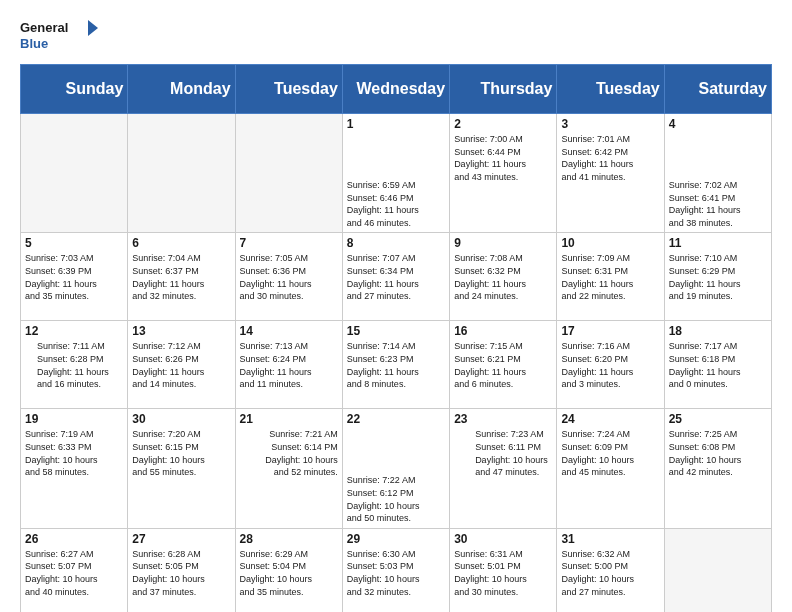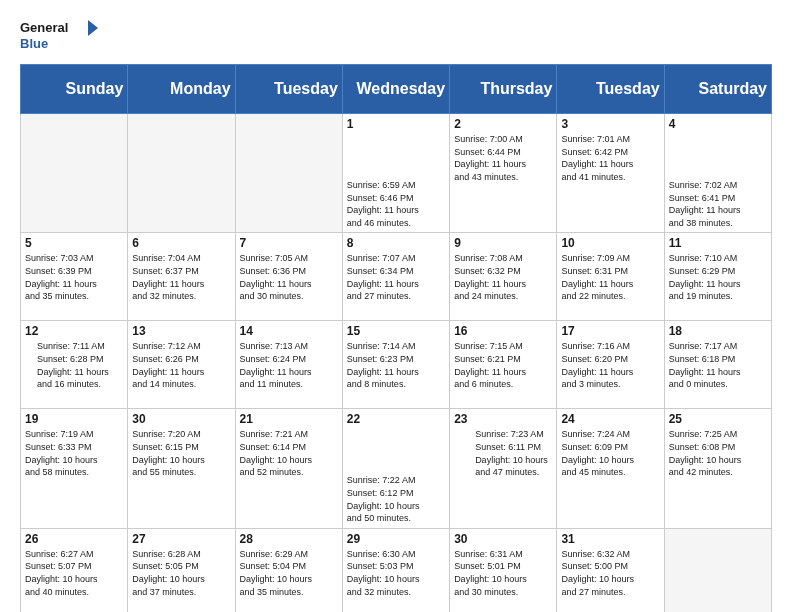--- a/index.html
+++ b/index.html
@@ -263,21 +263,21 @@
           </td>
           <td>
             <span class="day-num">30</span>
             <div class="day-info" style="white-space: pre-line;">Sunrise: 7:20 AM
 Sunset: 6:15 PM
 Daylight: 10 hours
 and 55 minutes.</div>
           </td>
           <td>
             <span class="day-num">21</span>
-            <div class="day-info" style="white-space: pre-line;">Sunrise: 7:21 AM
+            <div class="day-info" style="white-space: pre-line; text-align: right;">Sunrise: 7:21 AM
 Sunset: 6:14 PM
 Daylight: 10 hours
 and 52 minutes.</div>
           </td>
           <td>
             <span class="day-num">22</span>
             <div class="day-info" style="white-space: pre-line; margin-top: 48px;">Sunrise: 7:22 AM
 Sunset: 6:12 PM
 Daylight: 10 hours
 and 50 minutes.</div>

